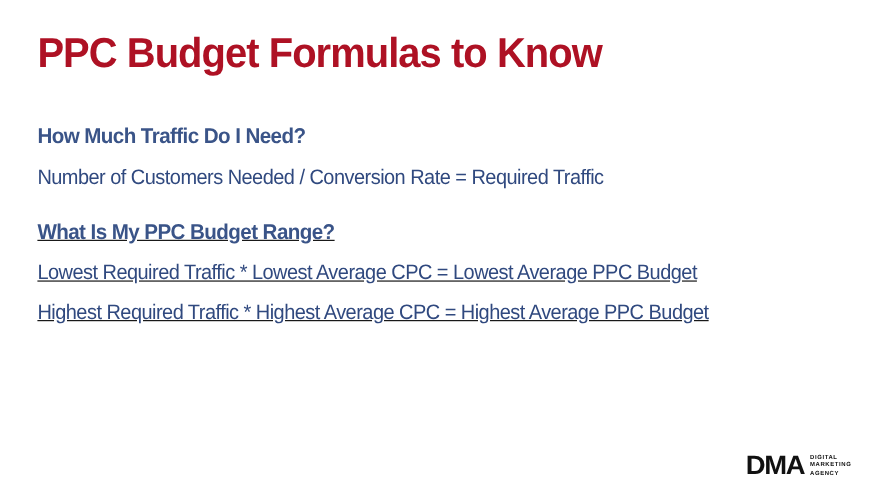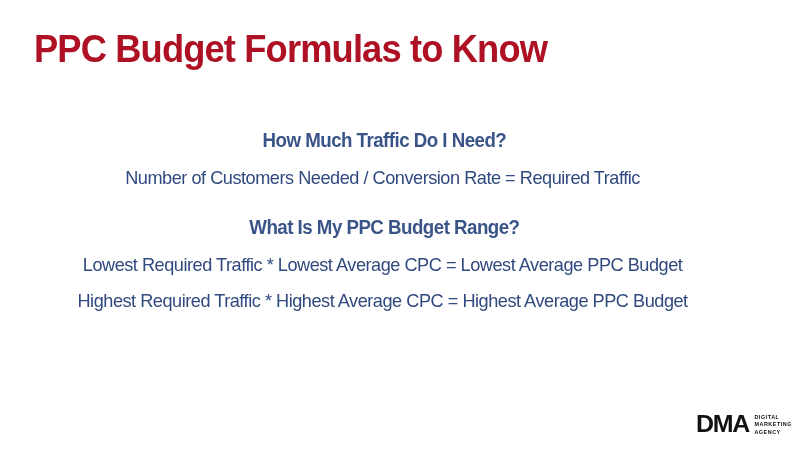--- a/index.html
+++ b/index.html
@@ -35,30 +35,30 @@
     letter-spacing: -0.9px;
     white-space: nowrap;
     transform: scaleX(0.955);
     transform-origin: left top;
   }
 
   
   .content {
     position: absolute;
     left: 34px;
-    top: 128px;
+    top: 112px;
     width: 730px;
-    text-align: center;
   }
 
   .section {
     margin-bottom: 22px;
   }
   .section:last-child {
     margin-bottom: 0;
+    text-decoration: underline;
   }
 
   .section-heading {
     font-size: 19.5px;
     line-height: 25px;
     font-weight: 700;
     color: #3a5488;
     letter-spacing: -0.55px;
     white-space: nowrap;
     transform: scaleX(0.96);
@@ -78,24 +78,24 @@
   }
 
   
   .section.range .formula-line + .formula-line {
     margin-top: 5px;
   }
 
   
   .logo {
     position: absolute;
-    right: 8px;
+    right: 26px;
     bottom: 14px;
     display: flex;
-    align-items: flex-end;
+    align-items: flex-start;
     gap: 7px;
   }
   .logo-mark {
     font-size: 24px;
     line-height: 24px;
     font-weight: 700;
     color: #111111;
     letter-spacing: -1.2px;
     transform: scaleX(1.04);
     transform-origin: left center;

